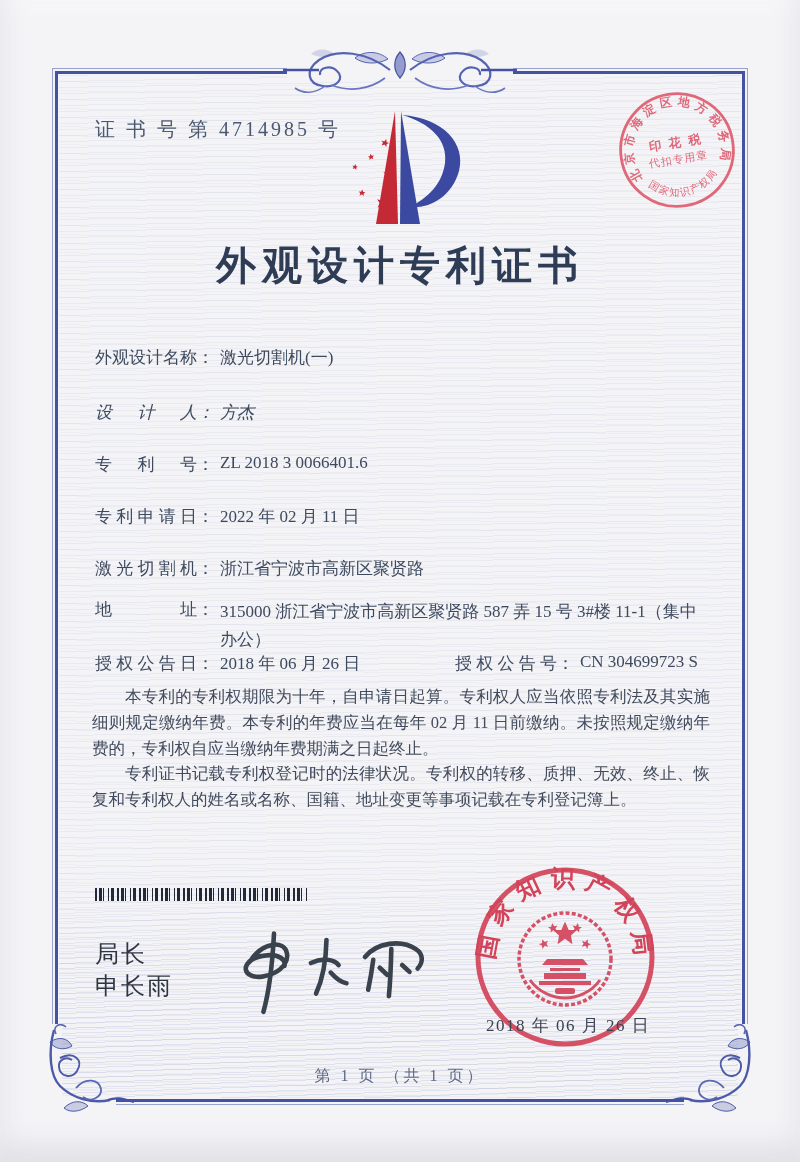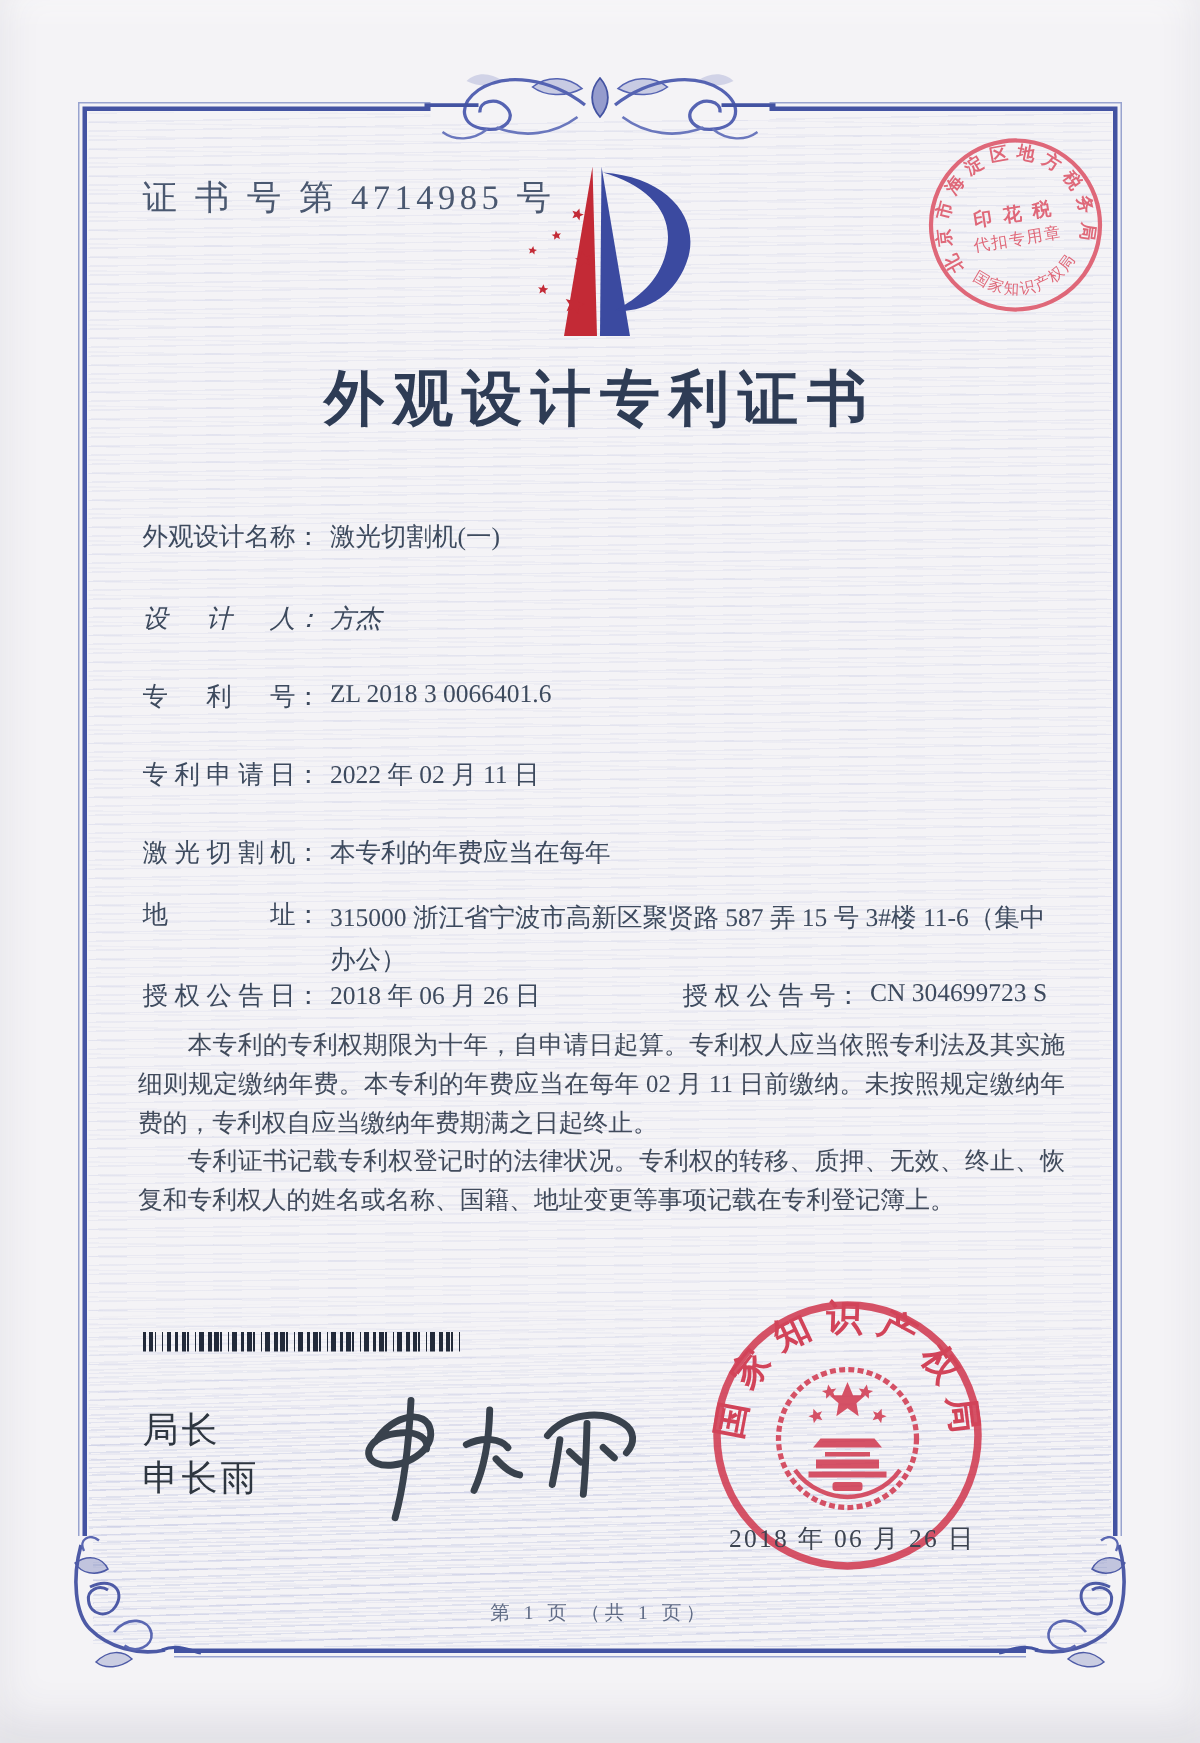--- a/index.html
+++ b/index.html
@@ -22,21 +22,21 @@
     background:repeating-linear-gradient(178deg, rgba(118,130,196,0.16) 0 1px, transparent 1px 5px);
     -webkit-mask-image:linear-gradient(to top,#000 55%,transparent);
     mask-image:linear-gradient(to top,#000 55%,transparent);}
   
   .ornament-top{position:absolute;left:265px;top:40px;z-index:5;}
   .corner-flourish{position:absolute;z-index:5;}
   .corner-left{left:30px;top:1024px;}
   .corner-right{left:660px;top:1024px;transform:scaleX(-1);}
   
   .cert-number{position:absolute;left:95px;top:116px;z-index:6;
-    font-size:23px;letter-spacing:3px;color:#4a5870;}
+    font-size:20px;letter-spacing:3px;color:#4a5870;}
   .patent-logo{position:absolute;left:328px;top:106px;z-index:6;}
   .tax-stamp{position:absolute;left:612px;top:85px;z-index:7;transform:rotate(-9deg);opacity:.88;}
   .doc-title{position:absolute;left:0;right:0;top:238px;z-index:6;text-align:center;
     font-size:40px;font-weight:600;letter-spacing:6px;color:#2e3c55;}
   
   .fields{position:absolute;left:95px;top:346px;width:625px;z-index:6;
     font-size:17px;color:#3d4a5e;}
   .field-row{position:absolute;left:0;display:flex;align-items:flex-start;}
   .flabel{display:inline-block;width:102px;text-align:justify;text-align-last:justify;flex:none;}
   .fcolon{flex:none;}
@@ -57,21 +57,21 @@
       #222a3a 13px 14px, transparent 14px 16px,
       #222a3a 16px 19px, transparent 19px 22px);}
   .signer{position:absolute;left:95px;top:940px;z-index:6;
     font-family:Liberation Mono, monospace;
     font-size:24px;line-height:32px;color:#2e3640;letter-spacing:2px;}
   .signature{position:absolute;left:222px;top:918px;z-index:7;transform:rotate(-2deg);}
   .office-stamp{position:absolute;left:470px;top:862px;z-index:7;opacity:.93;}
   .stamp-date{position:absolute;left:486px;top:1014px;z-index:8;
     font-size:17px;letter-spacing:1.5px;color:#3c4350;}
   .page-footer{position:absolute;left:0;right:0;top:1066px;z-index:6;text-align:center;
-    font-size:13px;letter-spacing:3px;color:#5f6b85;}
+    font-size:16px;letter-spacing:3px;color:#5f6b85;}
 </style>
 </head>
 <body>
 
 <div class="photo-shade"></div>
 
 <div class="frame">
   <div class="frame-inner"></div>
   <div class="guilloche"></div>
   <div class="guilloche-bottom"></div>
@@ -167,26 +167,26 @@
     <span class="fvalue">ZL 2018 3 0066401.6</span>
   </div>
   <div class="field-row" style="top:159px;">
     <span class="flabel">专利申请日</span>
       <span class="fcolon">：</span>
     <span class="fvalue">2022 年 02 月 11 日</span>
   </div>
   <div class="field-row" style="top:211px;">
     <span class="flabel">激光切割机</span>
       <span class="fcolon">：</span>
-    <span class="fvalue">本专利的年费应当在每年</span>
+    <span class="fvalue">浙江省宁波市高新区聚贤路</span>
   </div>
   <div class="field-row" style="top:252px;">
     <span class="flabel">地址</span>
       <span class="fcolon">：</span>
-    <span class="fvalue addr-value">315000 浙江省宁波市高新区聚贤路 587 弄 15 号 3#楼 11-6（集中办公）</span>
+    <span class="fvalue addr-value">315000 浙江省宁波市高新区聚贤路 587 弄 15 号 3#楼 11-1（集中办公）</span>
   </div>
   <div class="field-row" style="top:306px;width:625px;height:24px;">
     <span class="grant-left">
       <span class="flabel">授权公告日</span>
         <span class="fcolon">：</span>
       <span class="fvalue">2018 年 06 月 26 日</span>
     </span>
     <span class="grant-right">
       <span class="flabel">授权公告号</span>
         <span class="fcolon">：</span>

